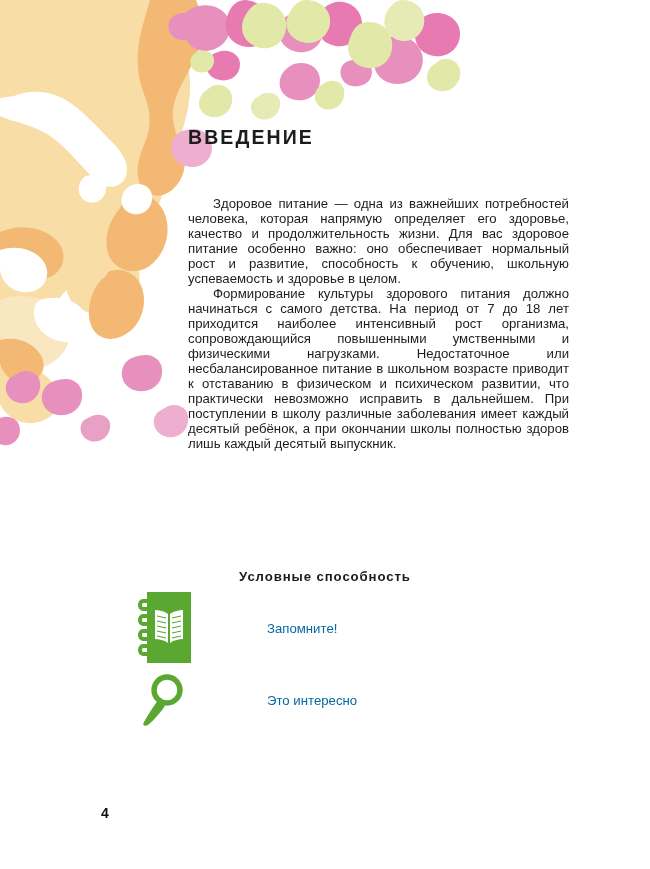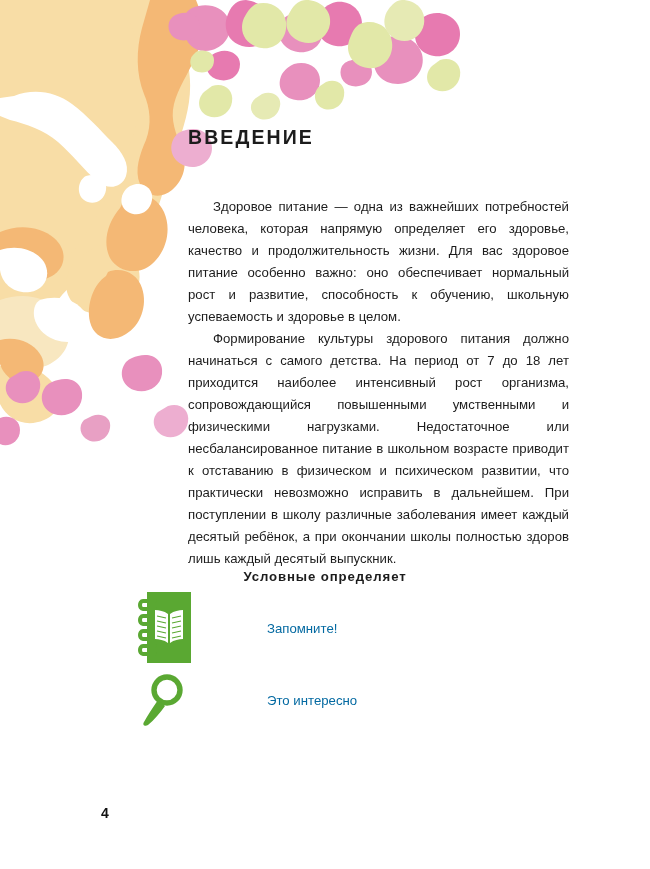--- a/index.html
+++ b/index.html
@@ -25,21 +25,21 @@
     letter-spacing:2.1px;
     color:#1c1c1c;
     white-space:nowrap;
   }
 
   
   .body-text{
     position:absolute;left:188px;top:196px;
     width:381px;
     font-size:13.2px;
-    line-height:22px;
+    line-height:15px;
     text-align:justify;
     text-justify:inter-word;
     color:#1d1d1d;
     hyphens:none;
   }
   .body-text p{margin:0;text-indent:25px;}
   .body-text p:last-child{margin-bottom:0;}
 
   
   .legend-title{
@@ -179,21 +179,21 @@
   </div>
 
   <h1 class="chapter-title">ВВЕДЕНИЕ</h1>
 
   <div class="body-text">
     <p>Здоровое питание — одна из важнейших потребностей человека, которая напрямую определяет его здоровье, качество и продолжительность жизни. Для вас здоровое питание особенно важно: оно обеспечивает нормальный рост и развитие, способность к обучению, школьную успеваемость и здоровье в целом.</p>
     <p>Формирование культуры здорового питания должно начинаться с самого детства. На период от 7 до 18 лет приходится наиболее интенсивный рост организма, сопровождающийся повышенными умственными и физическими нагрузками. Недостаточное или несбалансированное питание в школьном возрасте приводит к отставанию в физическом и психическом развитии, что практически невозможно исправить в дальнейшем. При поступлении в школу различные заболевания имеет каждый десятый ребёнок, а при окончании школы полностью здоров лишь каждый десятый выпускник.</p>
   </div>
 
   <div class="legend-title">
-    <span>Условные определяет</span>
+    <span>Условные способность</span>
   </div>
 
   <div class="legend-row" id="legend-row-remember">
     <span class="glyph">
       <svg width="58" height="72" viewBox="0 0 58 72" xmlns="http://www.w3.org/2000/svg" aria-hidden="true">
         <rect x="10" y="0" width="44" height="71" fill="#5aa832"></rect>
         <g fill="none" stroke="#5aa832" stroke-width="4" stroke-linecap="round">
           <path d="M18,9 L6,9 C2,9 2,17 6,17 L18,17"></path>
           <path d="M18,24 L6,24 C2,24 2,32 6,32 L18,32"></path>
           <path d="M18,39 L6,39 C2,39 2,47 6,47 L18,47"></path>

